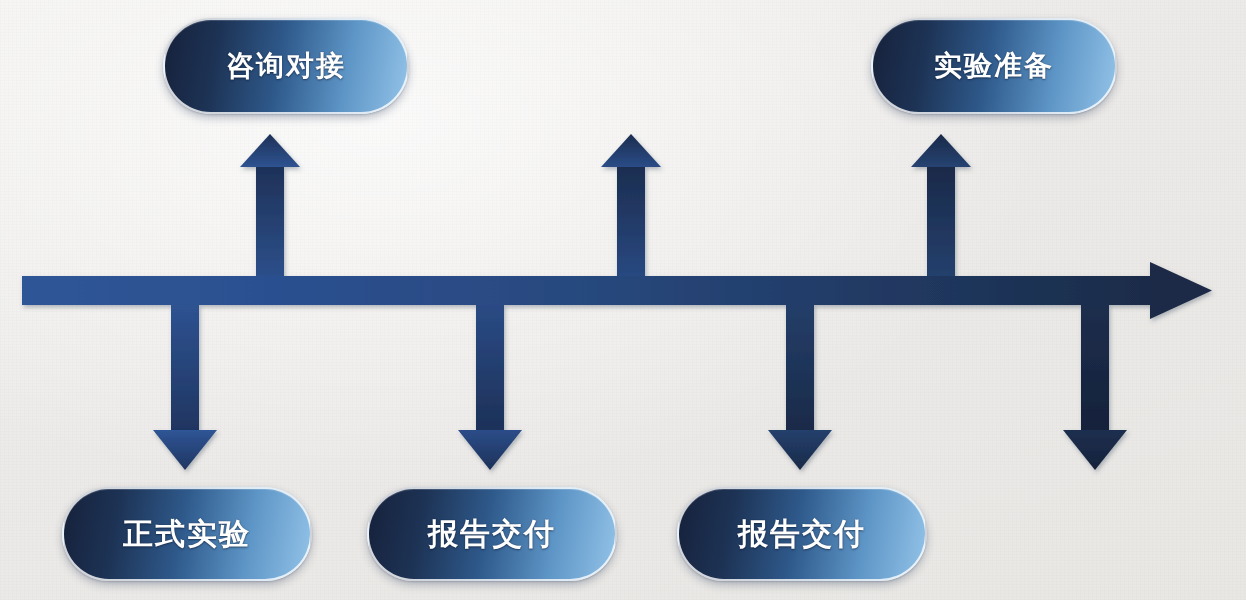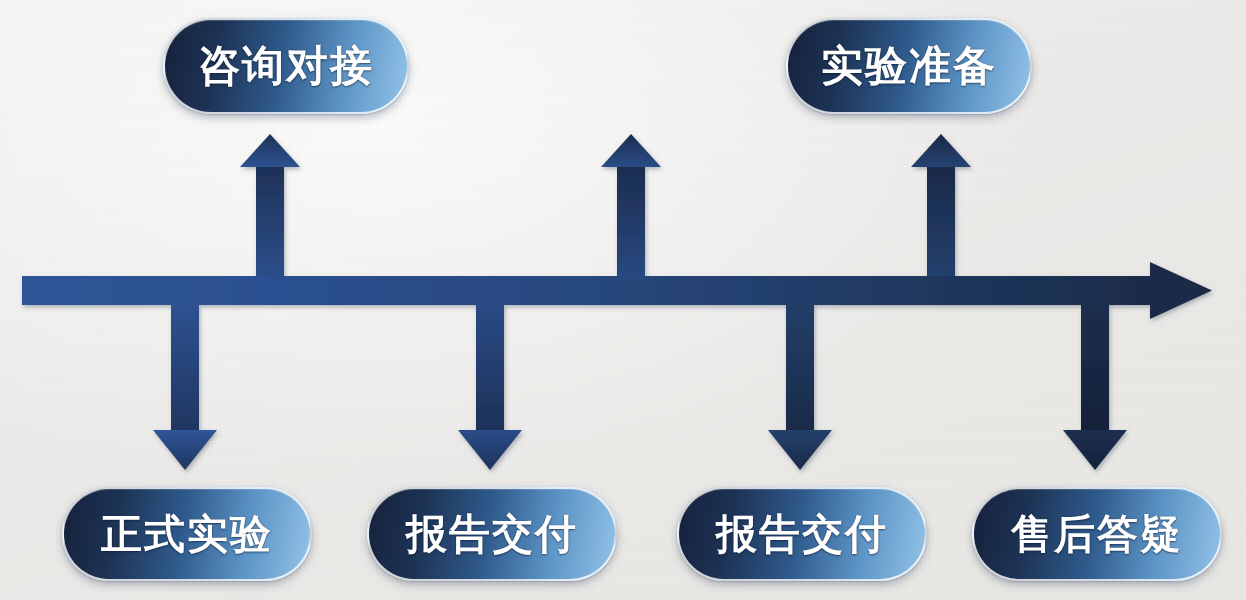--- a/index.html
+++ b/index.html
@@ -55,27 +55,27 @@
     letter-spacing: 2px;
     white-space: nowrap;
     text-shadow: 0 1px 2px rgba(10,22,45,0.55), 0 0 1px rgba(10,22,45,0.55);
     line-height: 1;
   }
   .pill.top {
     top: 18px;
     width: 246px;
     height: 96px;
   }
-  .pill.top .pill-label { font-size: 42px; }
+  .pill.top .pill-label { font-size: 28px; }
   .pill.bottom {
     top: 487px;
     width: 250px;
     height: 94px;
   }
-  .pill.bottom .pill-label { font-size: 41px; }
+  .pill.bottom .pill-label { font-size: 30px; }
 </style>
 </head>
 <body>
 
 <div id="stage">
 
   <svg id="svg-layer" viewBox="0 0 1246 600" xmlns="http://www.w3.org/2000/svg">
     <defs>
       <linearGradient id="axisGrad" x1="0" y1="0" x2="1" y2="0">
         <stop offset="0%" stop-color="#2f5596"></stop>
@@ -156,33 +156,30 @@
         <path d="M1150,262 L1212,290.5 L1150,319 Z" fill="#1b2b47"></path>
       </g>
     </g>
   </svg>
 
   <div class="pill top" style="left:163px; background:linear-gradient(100deg,#16213b 0%,#1d3355 22%,#2f5a8c 48%,#5d95c6 74%,#93c3e8 100%);">
     <span class="pill-label">咨询对接</span>
   </div>
 
 
-  <div class="pill top" style="left:786px; background:linear-gradient(100deg,#16213b 0%,#1d3355 22%,#2f5a8c 48%,#5d95c6 74%,#93c3e8 100%);align-items:center;">
+  <div class="pill top" style="left:871px; background:linear-gradient(100deg,#16213b 0%,#1d3355 22%,#2f5a8c 48%,#5d95c6 74%,#93c3e8 100%);align-items:center;">
     <span class="pill-label">实验准备</span>
   </div>
 
   <div class="pill bottom" style="left:62px; background:linear-gradient(100deg,#16213b 0%,#1d3355 22%,#2f5a8c 48%,#5d95c6 74%,#93c3e8 100%);">
     <span class="pill-label">正式实验</span>
   </div>
 
   <div class="pill bottom" style="left:367px; background:linear-gradient(100deg,#16213b 0%,#1d3355 22%,#2f5a8c 48%,#5d95c6 74%,#93c3e8 100%);">
     <span class="pill-label">报告交付</span>
   </div>
 
   <div class="pill bottom" style="left:677px; background:linear-gradient(100deg,#16213b 0%,#1d3355 22%,#2f5a8c 48%,#5d95c6 74%,#93c3e8 100%);">
     <span class="pill-label">报告交付</span>
   </div>
 
-  <div class="pill bottom" style="left:972px; background:linear-gradient(100deg,#16213b 0%,#1d3355 22%,#2f5a8c 48%,#5d95c6 74%,#93c3e8 100%);">
-    <span class="pill-label">售后答疑</span>
-  </div>
 
 </div>
 
 </body></html>

